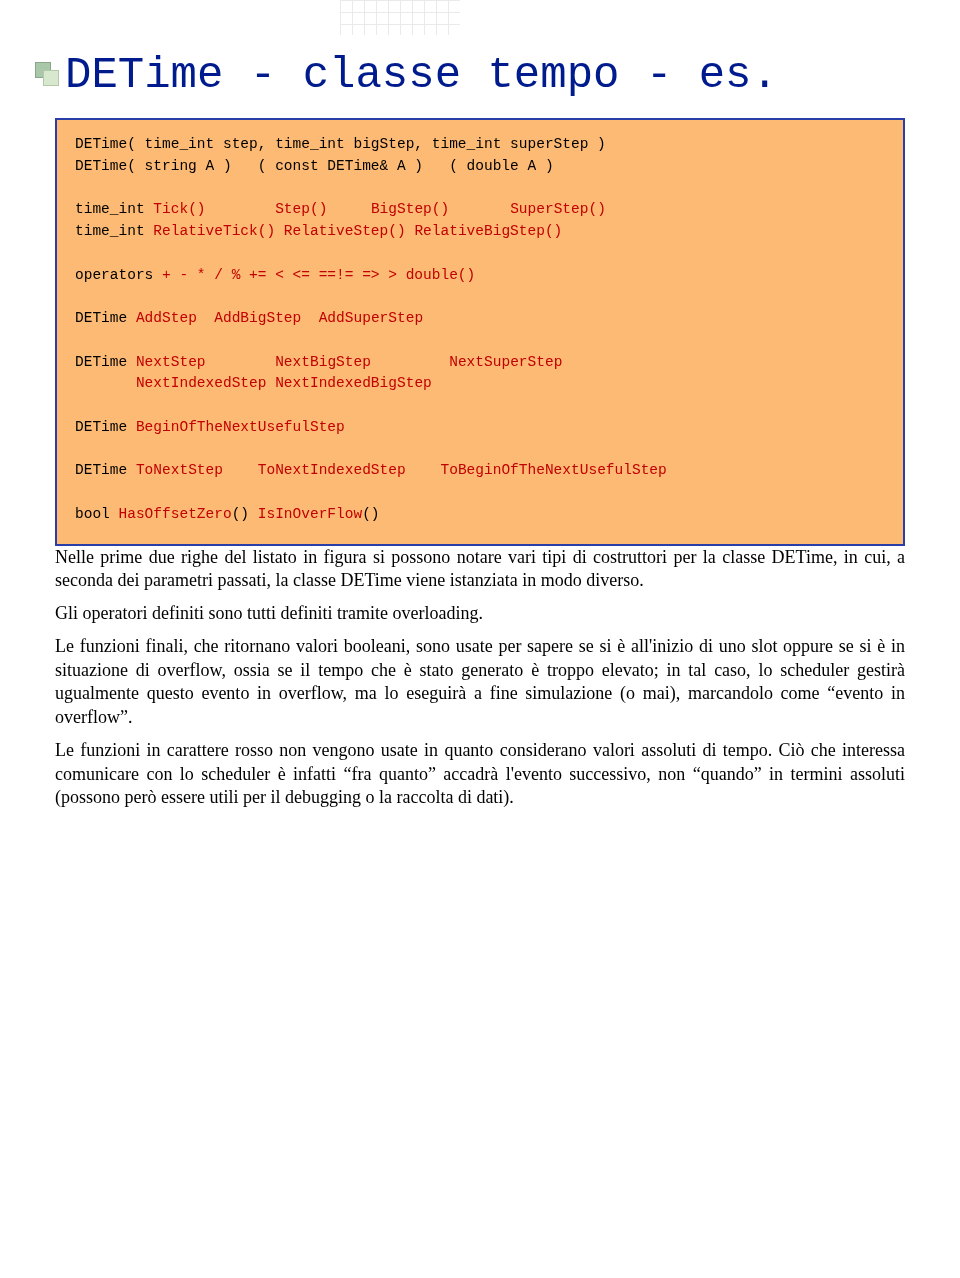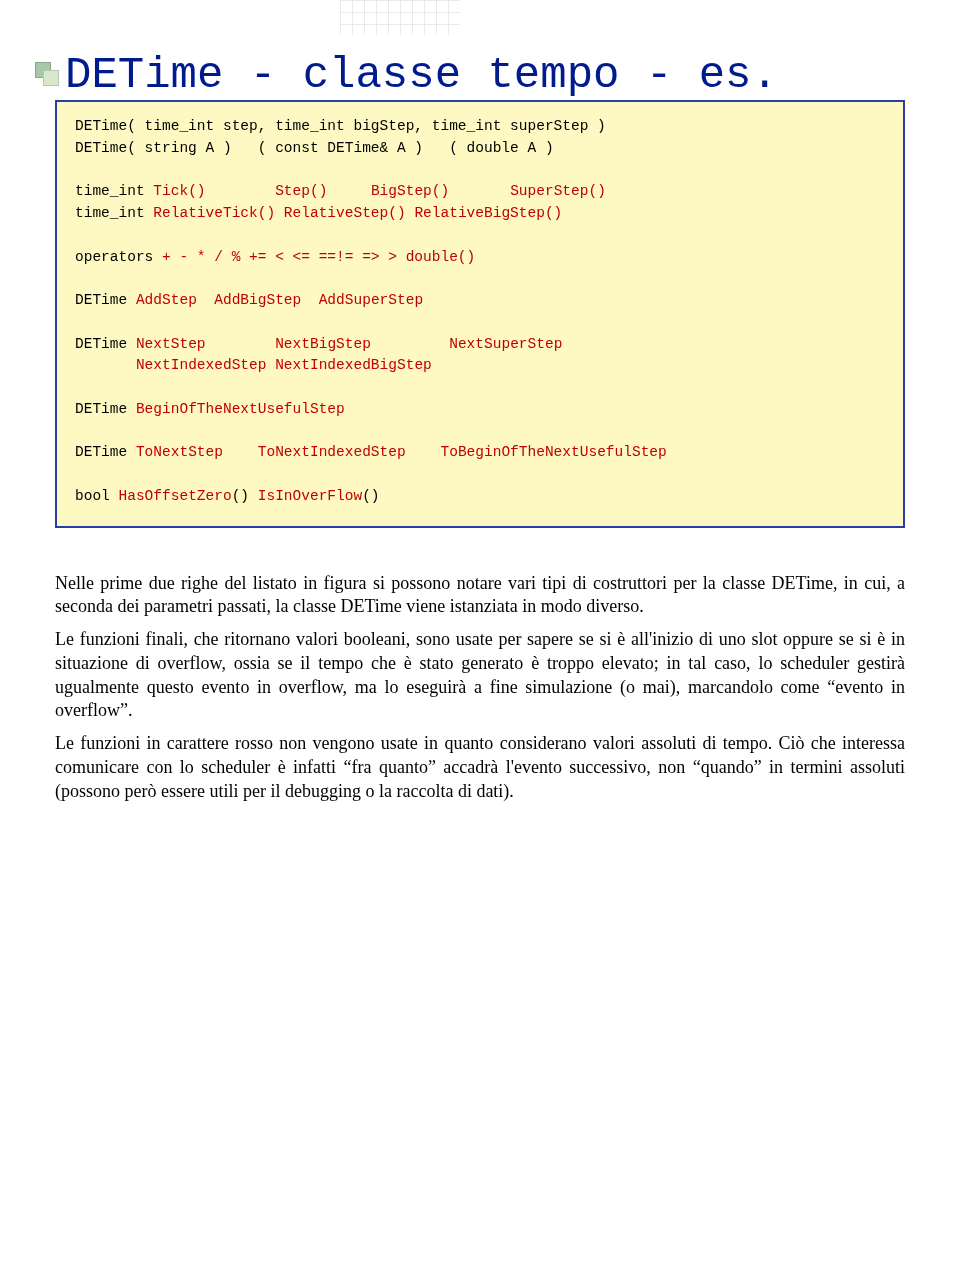--- a/index.html
+++ b/index.html
@@ -21,20 +21,21 @@
     left: 340px;
     width: 120px;
     height: 35px;
     background-image: repeating-linear-gradient(to right, #ccc 0, #ccc 1px, transparent 1px, transparent 12px),
                       repeating-linear-gradient(to bottom, #ccc 0, #ccc 1px, transparent 1px, transparent 12px);
     opacity: 0.4;
   }
   .title-wrap {
     position: relative;
     margin-top: 10px;
+    margin-bottom: 18px;
   }
   .title-accent {
     position: absolute;
     left: -20px;
     top: 50%;
     width: 26px;
     height: 26px;
     transform: translateY(-50%);
   }
   .title-accent .sq1 {
@@ -57,32 +58,31 @@
   }
   .title {
     font-family: "Courier New", monospace;
     font-size: 44px;
     color: #001b8e;
     font-weight: normal;
     margin: 0 0 0 10px;
   }
   .code-box {
     border: 2px solid #2a3ea8;
-    background: #fef9c3;
+    background: #fdba74;
     padding: 14px 18px 18px 18px;
     font-family: "Courier New", monospace;
     font-size: 14.5px;
     line-height: 1.5;
     color: #000;
     white-space: pre;
     overflow: hidden;
   }
   .red { color: #c10000; }
   .body-text {
-    margin-top: 44px;
     font-size: 18px;
     line-height: 1.32;
     font-family: 'Times New Roman', Times, serif;
   }
   .body-text p {
     margin: 0 0 9px 0;
     text-align: justify;
   }
 </style>
 </head>
@@ -113,16 +113,17 @@
 <span>       </span><span class="red">NextIndexedStep</span><span> </span><span class="red">NextIndexedBigStep</span>
 <span></span>
 <span>DETime </span><span class="red">BeginOfTheNextUsefulStep</span>
 <span></span>
 <span>DETime </span><span class="red">ToNextStep</span><span>    </span><span class="red">ToNextIndexedStep</span><span>    </span><span class="red">ToBeginOfTheNextUsefulStep</span>
 <span></span>
 <span>bool </span><span class="red">HasOffsetZero</span><span>() </span><span class="red">IsInOverFlow</span><span>()</span></div>
 
   <div class="body-text">
     <p>Nelle prime due righe del listato in figura si possono notare vari tipi di costruttori per la classe DETime, in cui, a seconda dei parametri passati, la classe DETime viene istanziata in modo diverso.</p>
+    <p>Gli operatori definiti sono tutti definiti tramite overloading.</p>
     <p>Le funzioni finali, che ritornano valori booleani, sono usate per sapere se si è all'inizio di uno slot oppure se si è in situazione di overflow, ossia se il tempo che è stato generato è troppo elevato; in tal caso, lo scheduler gestirà ugualmente questo evento in overflow, ma lo eseguirà a fine simulazione (o mai), marcandolo come “evento in overflow”.</p>
     <p>Le funzioni in carattere rosso non vengono usate in quanto considerano valori assoluti di tempo. Ciò che interessa comunicare con lo scheduler è infatti “fra quanto” accadrà l'evento successivo, non “quando” in termini assoluti (possono però essere utili per il debugging o la raccolta di dati).</p>
   </div>
 </div>
 
 </body></html>

